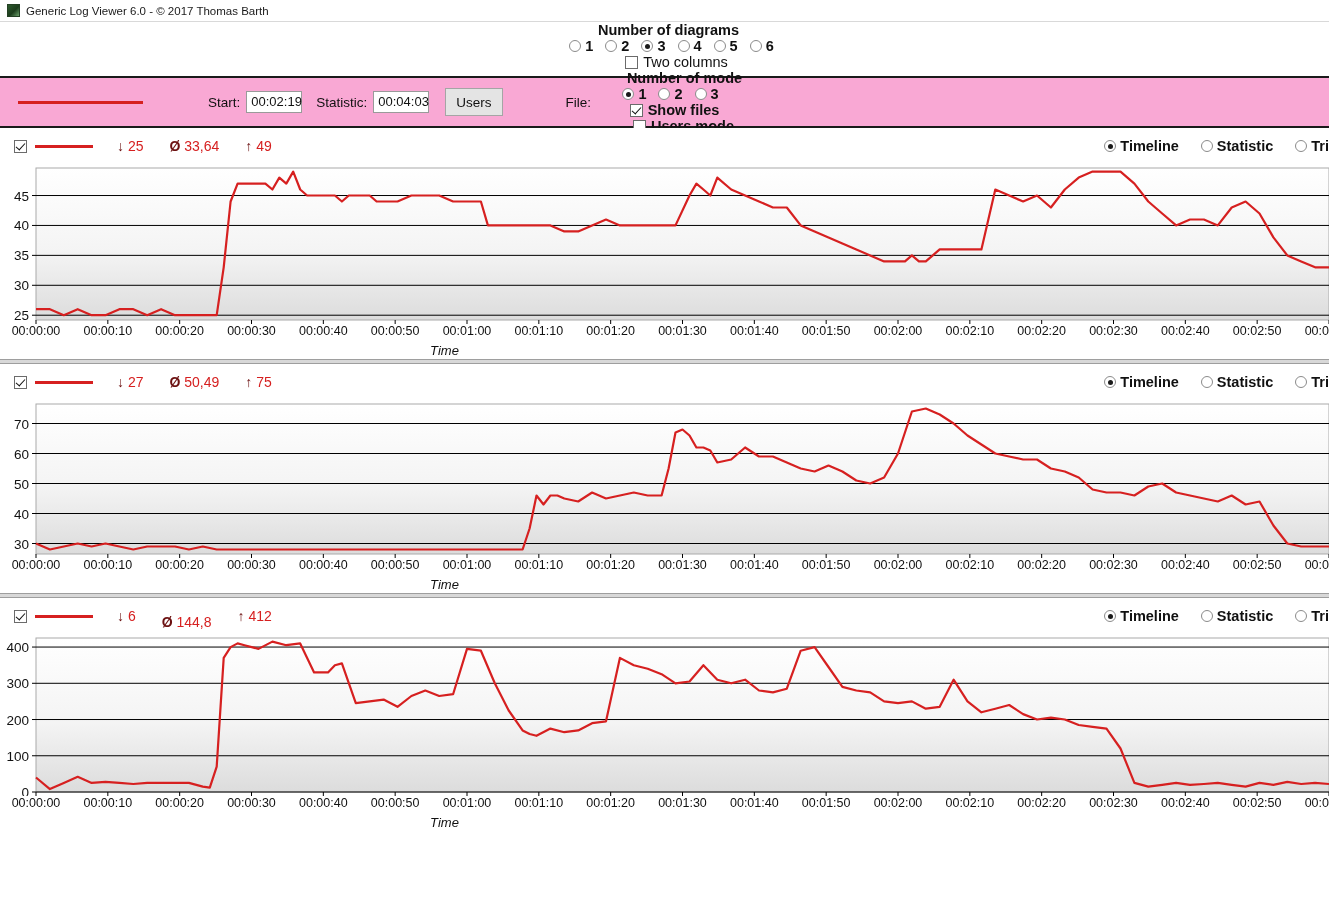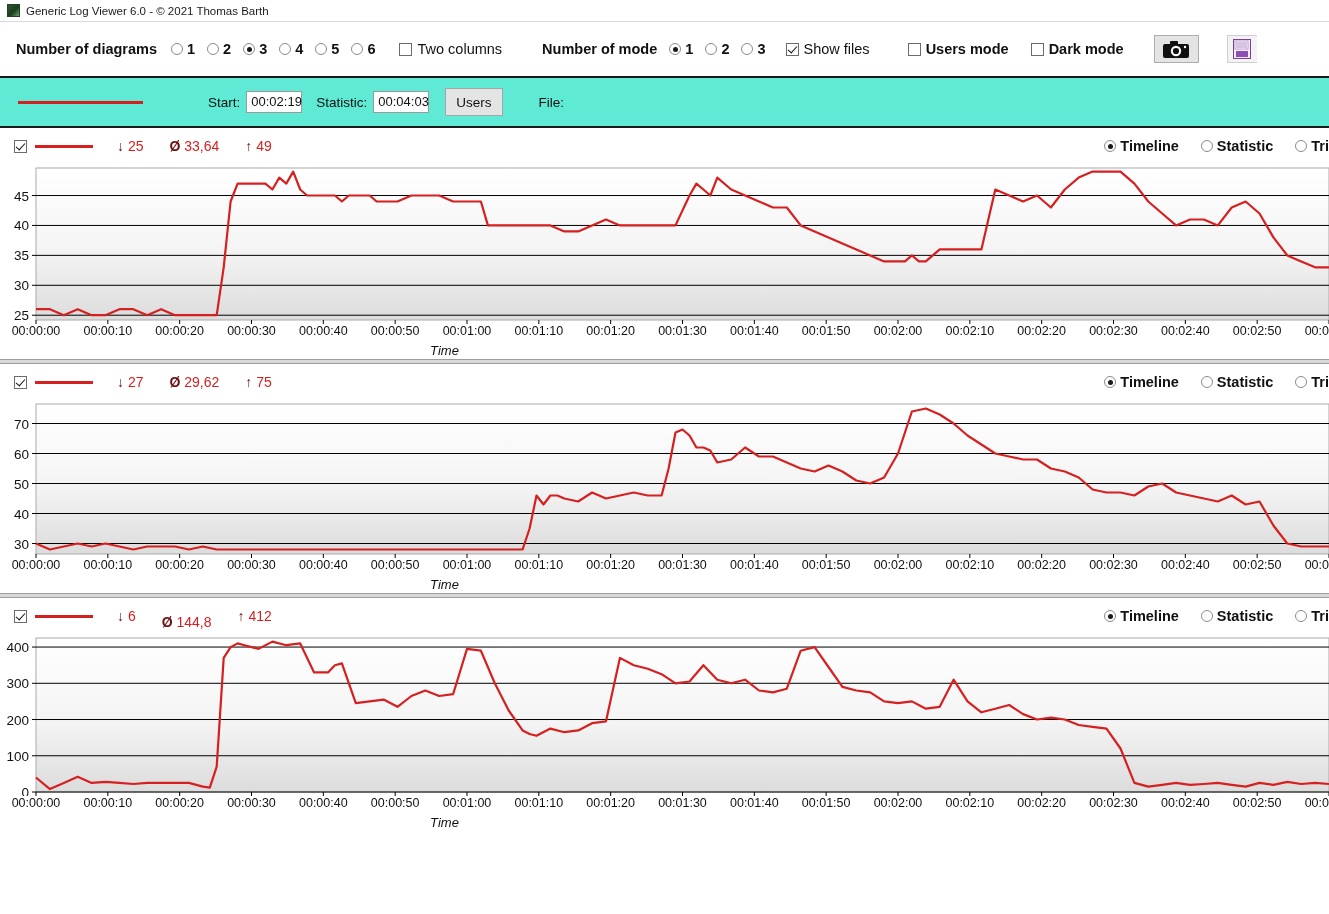--- a/index.html
+++ b/index.html
@@ -32,20 +32,21 @@
 
   
   #toolbar {
     height: 56px;
     border-bottom: 2px solid #1a1a1a;
     display: flex;
     align-items: center;
     padding: 0 8px;
     background: #fff;
     position: relative;
+    flex-direction: column;
   }
   .tb-label {
     font-size: 14.5px;
     font-weight: bold;
     color: #111;
     white-space: nowrap;
   }
   .radio-group { display: flex; align-items: center; }
   .radio-item, .check-item {
     display: flex; align-items: center;
@@ -104,21 +105,21 @@
     display:flex; align-items:center; justify-content:center;
   }
 
   
   #filerow {
     height: 50px;
     border-bottom: 2px solid #1a1a1a;
     display: flex;
     align-items: center;
     padding: 0 8px;
-    background:#5eead4;
+    background:#f9a8d4;
   }
   .legend-line {
     width: 125px; height: 0;
     border-top: 3px solid #d62020;
     margin-left: 10px;
   }
   .fr-label { font-size: 13.5px; color:#111; }
   .txtbox {
     border: 1px solid #9a9a9a;
     background: #fff;
@@ -188,21 +189,21 @@
     font-size: 13.5px;
     fill: #111;
     font-family: "Liberation Sans", sans-serif;
   }
 </style>
 </head>
 <body>
 
 <div id="titlebar">
   <div class="appicon"></div>
-  <span>Generic Log Viewer 6.0 - © 2021 Thomas Barth</span>
+  <span>Generic Log Viewer 6.0 - © 2017 Thomas Barth</span>
 </div>
 
 <div id="toolbar">
 
   <span class="tb-label" style="margin-left:8px;">Number of diagrams</span>
 
   <div class="radio-group" style="margin-left:14px;">
     <div class="radio-item" style="margin-right:12px;">
       <span class="radio-dot"></span>
       <span class="radio-txt">1</span>
@@ -244,21 +245,21 @@
     <div class="radio-item" style="margin-right:12px;">
       <span class="radio-dot"></span>
       <span class="radio-txt">2</span>
     </div>
     <div class="radio-item" style="margin-right:0;">
       <span class="radio-dot"></span>
       <span class="radio-txt">3</span>
     </div>
   </div>
 
-  <div class="check-item" style="margin-left:20px;">
+  <div class="check-item" style="margin-left:20px;font-weight:bold;">
     <span class="chk-box on"></span>
     <span class="chk-txt">Show files</span>
   </div>
 
   <div class="check-item" style="margin-left:38px;">
     <span class="chk-box"></span>
     <span class="chk-txt bold">Users mode</span>
   </div>
 
   <div class="check-item" style="margin-left:22px;">
@@ -292,21 +293,21 @@
   <div class="legend-line"></div>
 
   <span class="fr-label" style="margin-left:65px;">Start:</span>
   <span class="txtbox" style="margin-left:6px; width:56px;">00:02:19</span>
 
   <span class="fr-label" style="margin-left:14px;">Statistic:</span>
   <span class="txtbox" style="margin-left:6px; width:56px;">00:04:03</span>
 
   <div class="btn-edit" style="margin-left:16px;">Users</div>
 
-  <span class="fr-label" style="margin-left:36px;">File:</span>
+  <span class="fr-label" style="margin-left:63px;">File:</span>
 </div>
 
 <div id="panels">
     <div class="panel">
       <div class="chart-head">
         <span class="chk-box on" style="margin-right:8px;"></span>
         <span style="display:inline-block;width:58px;border-top:3px solid #d62020;margin-right:24px;"></span>
         <span class="stat" style="margin-right:26px;"><span class="sym">↓</span> <span class="val">25</span></span>
         <span class="stat" style="margin-right:26px;"><span class="sym">Ø</span> <span class="val">33,64</span></span>
         <span class="stat"><span class="sym">↑</span> <span class="val">49</span></span>
@@ -394,21 +395,21 @@
         <span class="xlab" style="left: 1329px;">00:03:00</span>
       </div>
       <div class="axis-title" style="padding-right: 440px;">Time</div>
     </div>
     <div class="panel-sep"></div>
     <div class="panel">
       <div class="chart-head">
         <span class="chk-box on" style="margin-right:8px;"></span>
         <span style="display:inline-block;width:58px;border-top:3px solid #d62020;margin-right:24px;"></span>
         <span class="stat" style="margin-right:26px;"><span class="sym">↓</span> <span class="val">27</span></span>
-        <span class="stat" style="margin-right:26px;"><span class="sym">Ø</span> <span class="val">29,62</span></span>
+        <span class="stat" style="margin-right:26px;"><span class="sym">Ø</span> <span class="val">50,49</span></span>
         <span class="stat"><span class="sym">↑</span> <span class="val">75</span></span>
         <span class="head-radios">
           <span class="radio-item" style="margin-right:22px;">
             <span class="radio-dot on"></span>
             <span class="radio-txt">Timeline</span>
           </span>
           <span class="radio-item" style="margin-right:22px;">
             <span class="radio-dot"></span>
             <span class="radio-txt">Statistic</span>
           </span>

